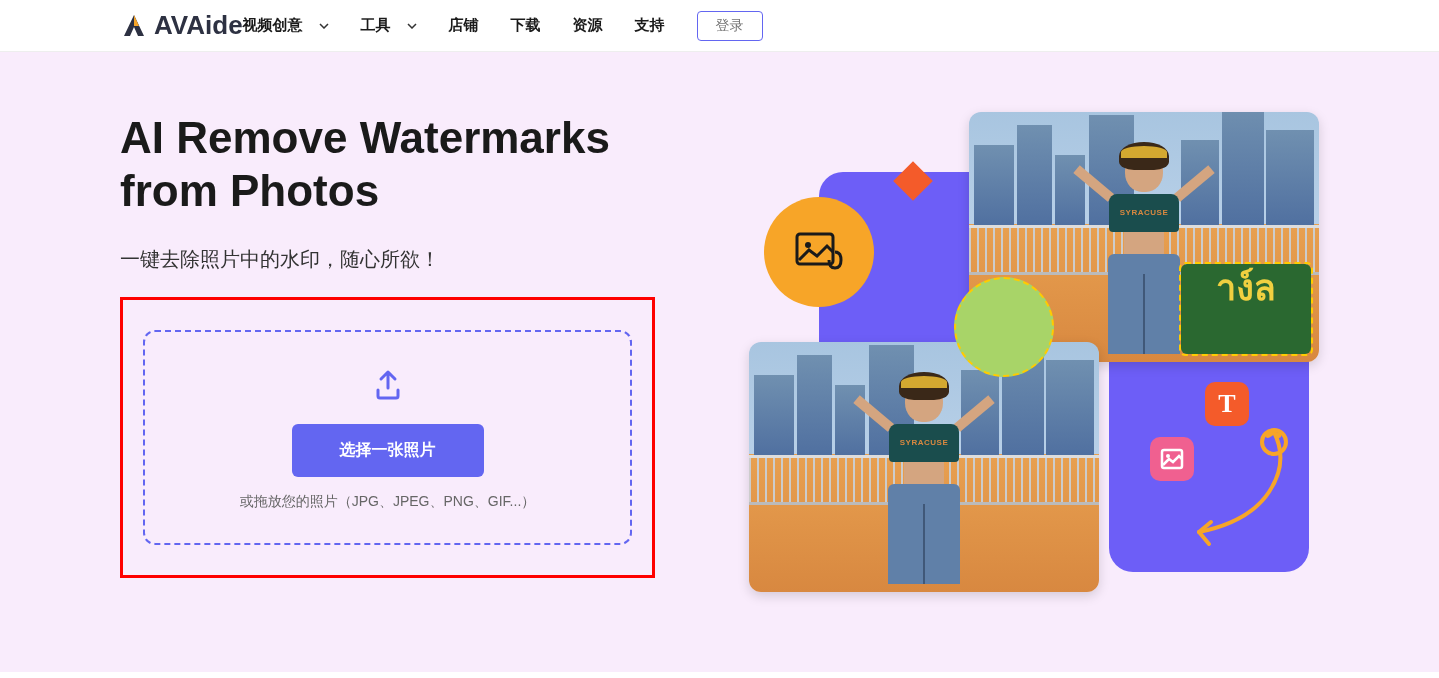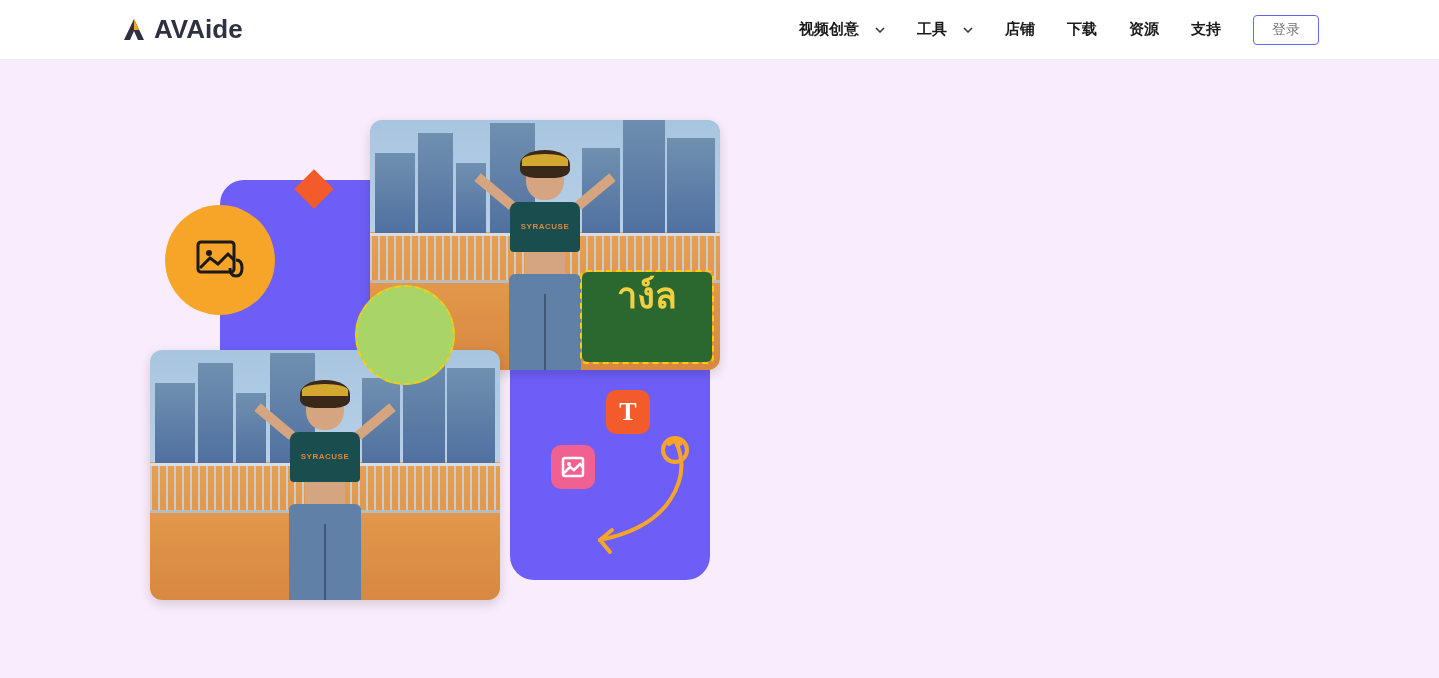--- a/index.html
+++ b/index.html
@@ -1,25 +1,24 @@
 <!DOCTYPE html>
 <html><head>
 <meta charset="utf-8">
 <style>
 * { margin: 0; padding: 0; box-sizing: border-box; }
 body { font-family: -apple-system, BlinkMacSystemFont, "Segoe UI", "Microsoft YaHei", sans-serif; background: #fff; }
 
 .header {
-  height: 60px;
+  height: 52px;
   background: #fff;
   border-bottom: 1px solid #eee;
   display: flex;
   align-items: center;
   padding: 0 120px;
-  justify-content: space-between;
 }
 
 .logo {
   display: flex;
   align-items: center;
   gap: 6px;
 }
 
 .logo-icon {
   width: 28px;
@@ -285,21 +284,21 @@
   height: 45px;
   background: #d4a580;
   top: -5px;
 }
 
 .arm-l { left: 12px; transform: rotate(-50deg); transform-origin: bottom; }
 .arm-r { right: 12px; transform: rotate(50deg); transform-origin: bottom; }
 
 .torso {
   width: 70px;
-  height: 50px;
+  height: 38px;
   background: #1a4d4d;
   margin: 2px auto 0;
   border-radius: 8px 8px 4px 4px;
   position: relative;
   display: flex;
   align-items: center;
   justify-content: center;
 }
 
 .torso-text {
@@ -438,20 +437,37 @@
         <span>资源</span>
       </div>
     <div class="nav-item">
         <span>支持</span>
       </div>
     <button class="login-btn">登录</button>
   </nav>
 </header>
 
 <section class="hero">
+  <div class="hero-left">
+    <h1 class="hero-title">
+      <span>AI Remove Watermarks</span><br>
+      <span>from Photos</span>
+    </h1>
+    <p class="hero-subtitle">一键去除照片中的水印，随心所欲！</p>
+    <div class="upload-outer">
+      <div class="upload-box">
+        <svg class="upload-icon" viewBox="0 0 40 40">
+          <path d="M20 8 L20 24 M13 15 L20 8 L27 15" stroke="#6366f1" stroke-width="3" fill="none" stroke-linecap="round" stroke-linejoin="round"></path>
+          <path d="M10 26 L10 32 Q10 34 12 34 L28 34 Q30 34 30 32 L30 26" stroke="#6366f1" stroke-width="3" fill="none" stroke-linecap="round"></path>
+        </svg>
+        <button class="select-btn">选择一张照片</button>
+        <p class="upload-hint">或拖放您的照片（JPG、JPEG、PNG、GIF...）</p>
+      </div>
+    </div>
+  </div>
 
   <div class="hero-right">
     <div class="purple-bg purple-bg-1"></div>
     <div class="purple-bg purple-bg-2"></div>
     <div class="diamond"></div>
     <div class="green-circle-dashed"></div>
 
     <div class="orange-circle">
       <svg width="56" height="56" viewBox="0 0 56 56">
         <rect x="6" y="10" width="36" height="30" rx="3" stroke="#1a1a1a" stroke-width="3" fill="none"></rect>

